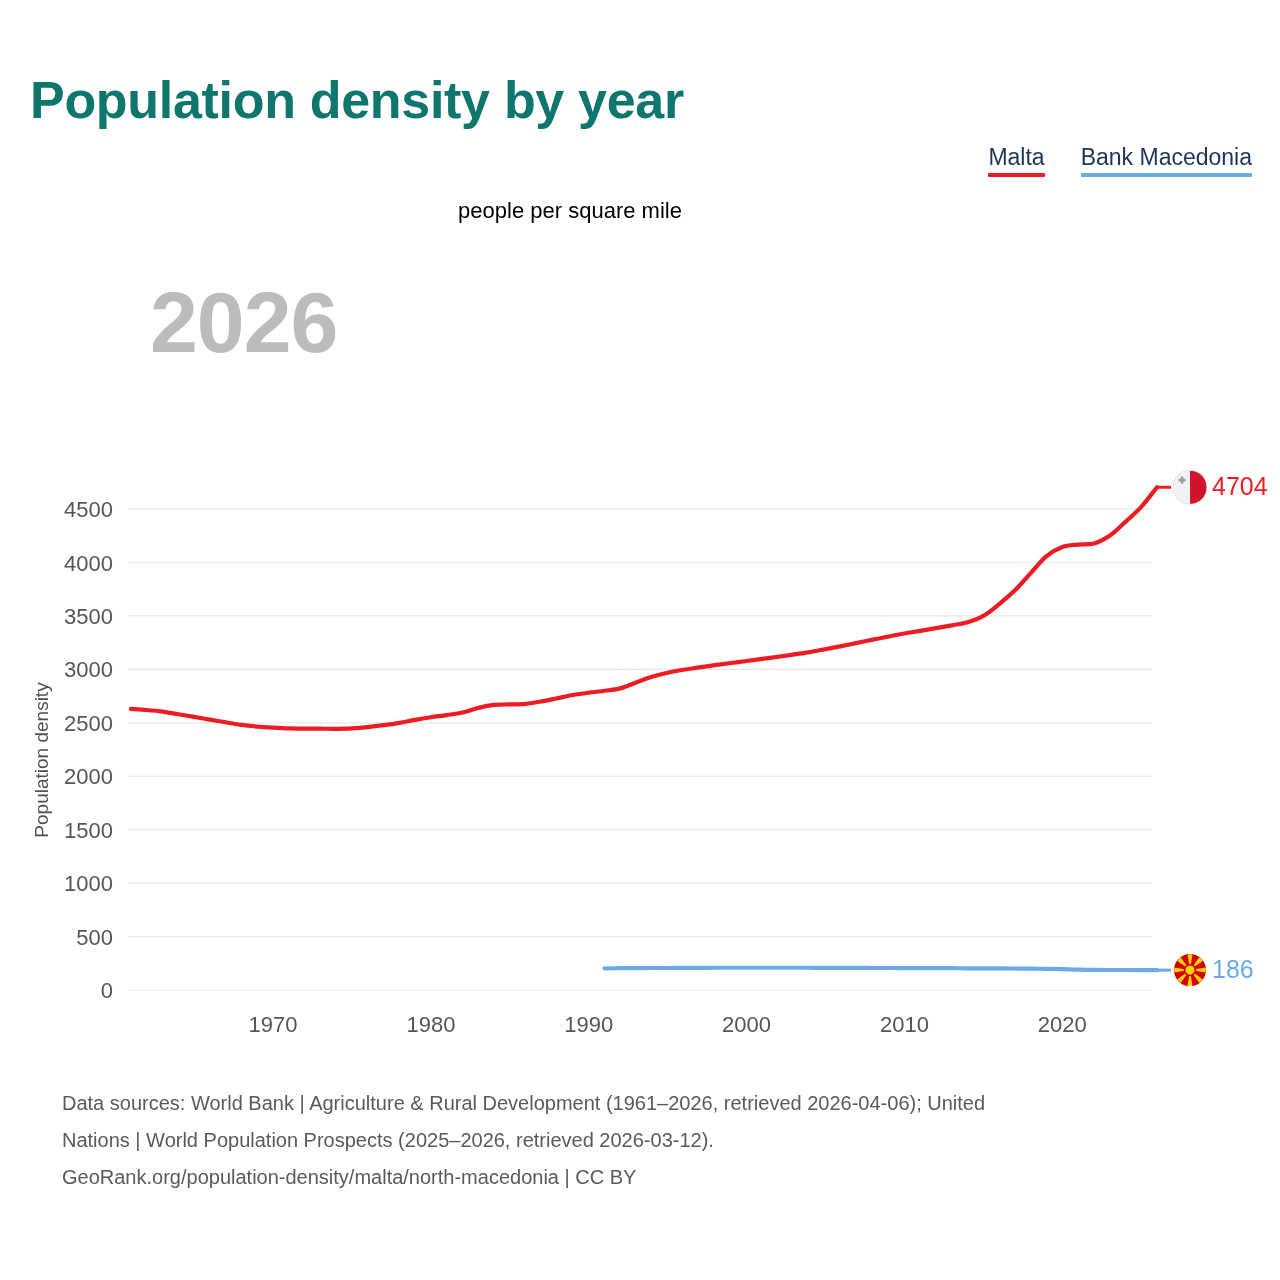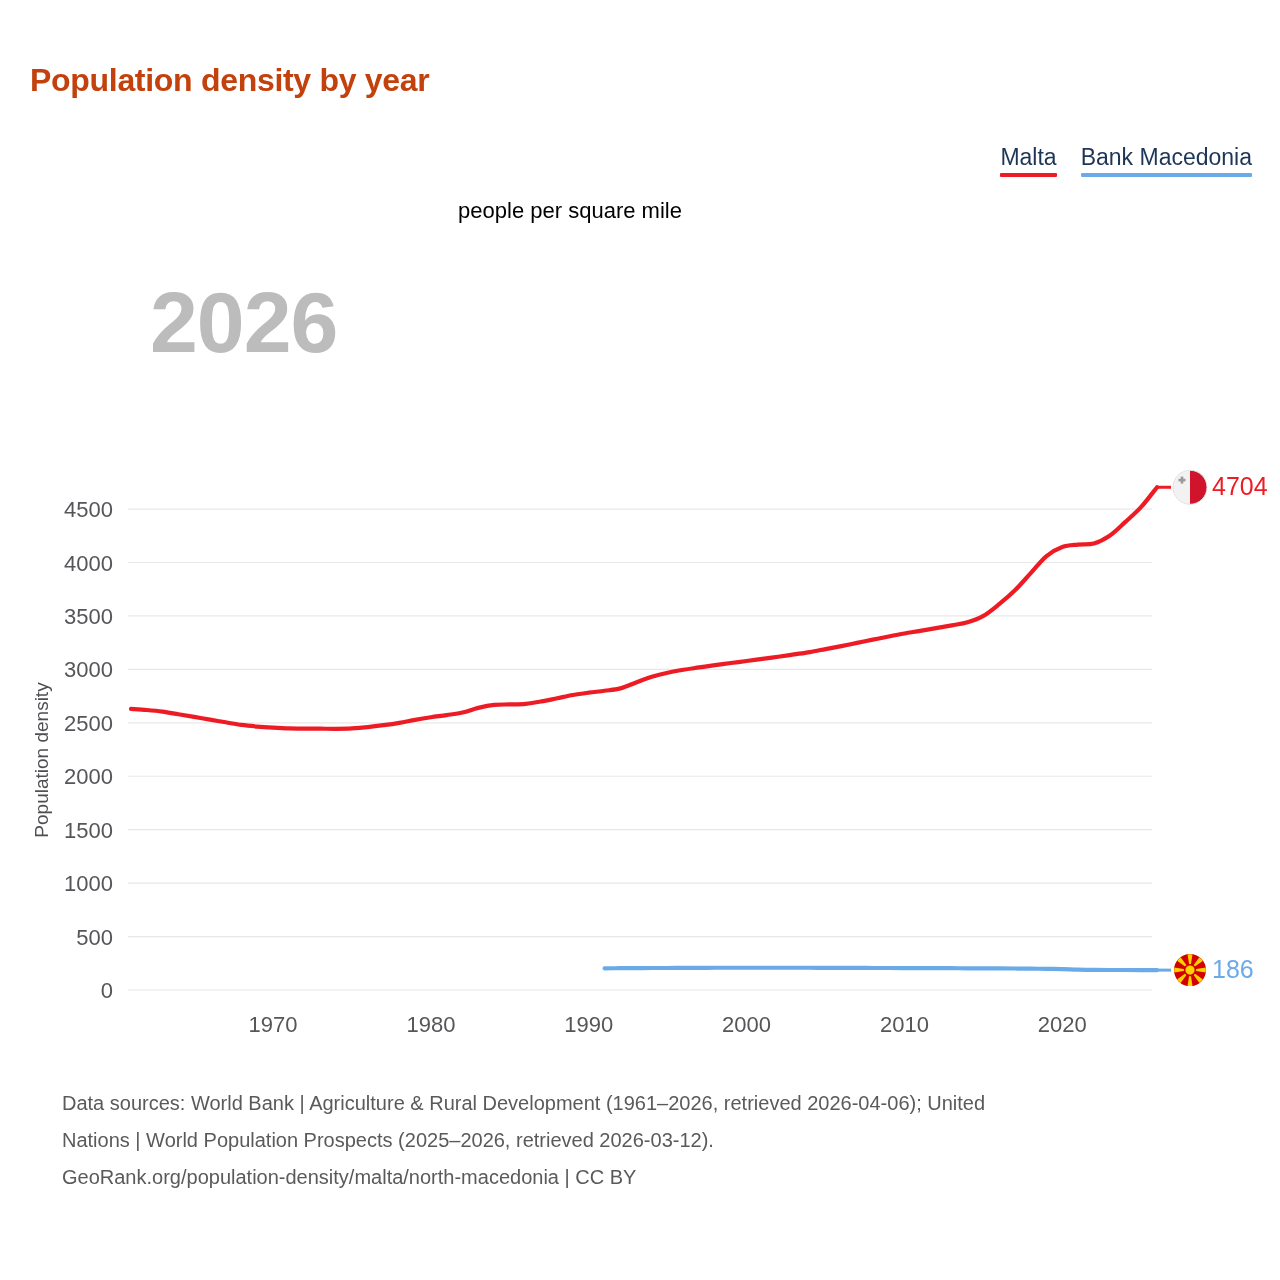--- a/index.html
+++ b/index.html
@@ -13,35 +13,35 @@
     position: relative;
     font-family: "Liberation Sans", sans-serif;
     color: #1f3a5f;
     overflow: hidden;
   }
 
   
   #chart-title {
     position: absolute;
     left: 30px;
-    top: 62px;
-    font-size: 32px;
+    top: 70px;
+    font-size: 52px;
     font-weight: bold;
     letter-spacing: -0.3px;
-    color: #c2410c;
+    color: #0f766e;
     white-space: nowrap;
   }
 
   
   #legend {
     position: absolute;
     right: 28px;
     top: 144px;
     display: flex;
-    gap: 24px;
+    gap: 36px;
     align-items: flex-start;
   }
   .legend-item {
     display: flex;
     flex-direction: column;
     align-items: stretch;
     cursor: pointer;
   }
   .legend-label {
     font-size: 23px;

